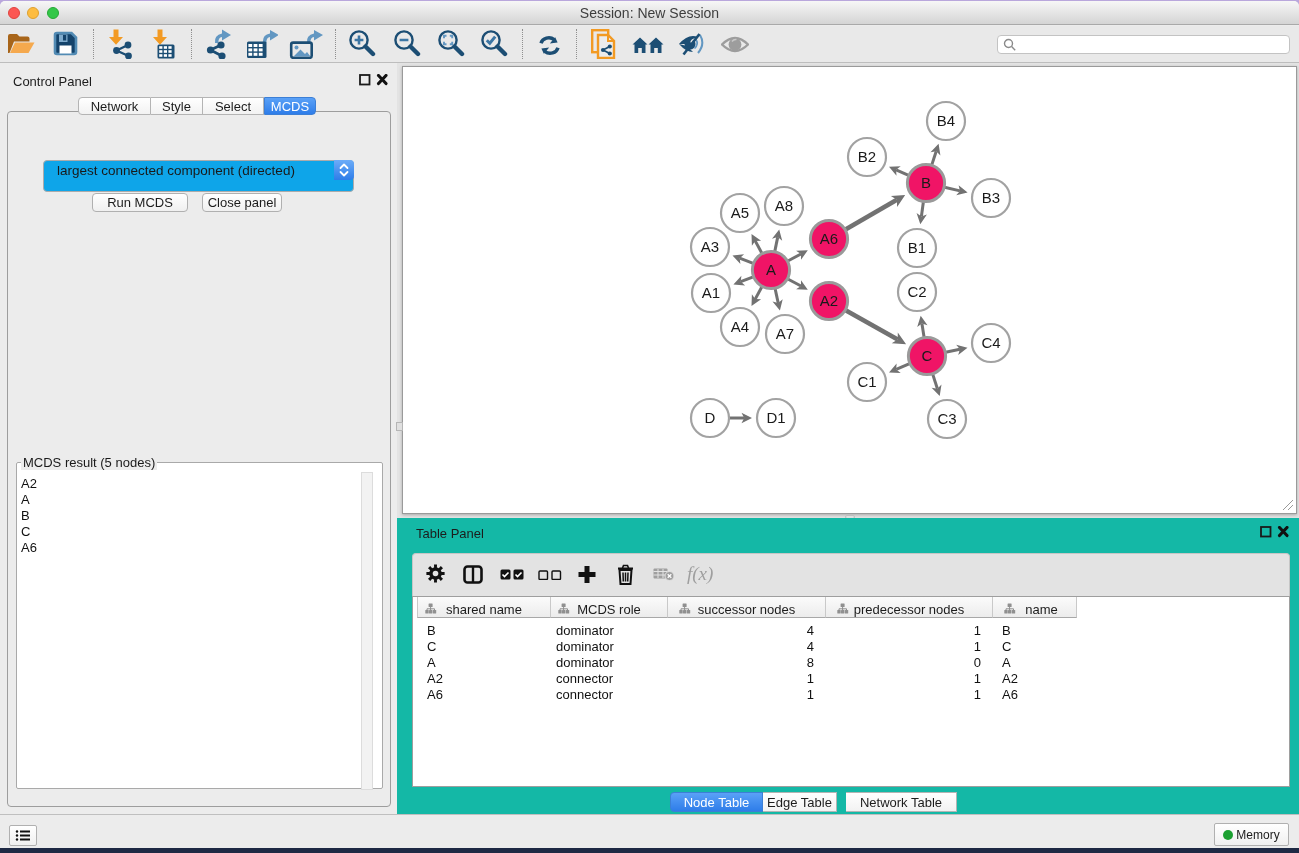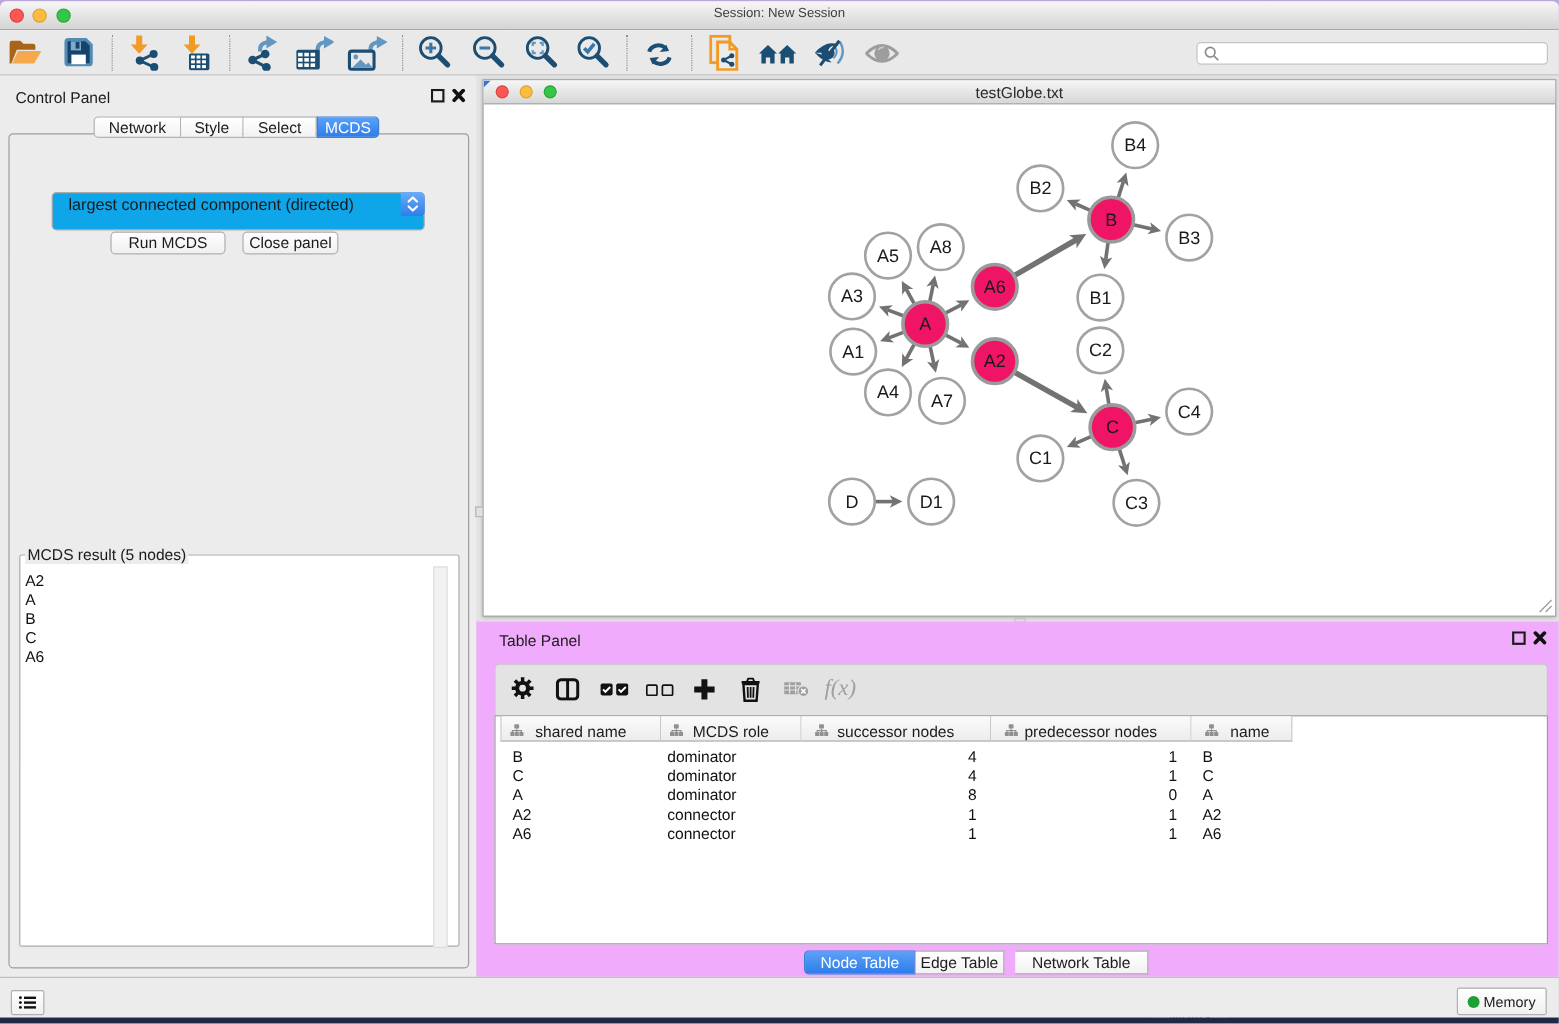--- a/index.html
+++ b/index.html
@@ -2,42 +2,42 @@
 <html><head>
 <meta charset="utf-8">
 <style>
   * { margin:0; padding:0; box-sizing:border-box; }
   html,body { width:1299px; height:853px; overflow:hidden; }
   body { font-family:"Liberation Sans", sans-serif; background:#b9a7dc; position:relative; }
   .abs { position:absolute; }
   .app { position:absolute; left:0; top:1px; width:1299px; height:847px; border-radius:5px 5px 0 0; overflow:hidden; background:#ececec; }
   .titlebar { position:absolute; left:0; top:0; width:1299px; height:24px;
      background:linear-gradient(#f7f7f7,#d4d4d4); border-bottom:1px solid #a9a9a9; border-radius:5px 5px 0 0;}
-  .titlebar .title { position:absolute; left:0; right:0; top:4px; text-align:center; font-size:11px; color:#3e3e3e; }
+  .titlebar .title { position:absolute; left:0; right:0; top:4px; text-align:center; font-size:14px; color:#3e3e3e; }
   .tl { position:absolute; border-radius:50%; width:12px; height:12px; top:6px; }
   .toolbar { position:absolute; left:0; top:25px; width:1299px; height:37px; background:#e9e9e9; border-bottom:1px solid #bdbdbd; }
   .vsep { position:absolute; top:3px; height:30px; width:0; border-left:1px dotted #8f8f8f; }
   .search { position:absolute; left:997px; top:9px; width:293px; height:19px; background:#fff; border:1px solid #c3c3c3; border-radius:4px; }
 
   
   .cpanel { position:absolute; left:0; top:62px; width:397px; height:751px; background:#ececec; }
   .cp-title { position:absolute; left:13px; top:11px; font-size:13px; color:#1c1c1c; }
   .tabbox { position:absolute; left:7px; top:48px; width:384px; height:696px; border:1px solid #9d9d9d; border-radius:4px; background:#ececec; }
   .seg { position:absolute; font-size:13px; text-align:center; border:1px solid #b4b4b4; background:linear-gradient(#ffffff,#f2f2f2); color:#1c1c1c; }
   .seg.sel { background:linear-gradient(#5aa1f7,#2e7de9); color:#fff; border-color:#3c7fd6; }
   .btn { position:absolute; font-size:13px; text-align:center; border:1px solid #b0b0b0; background:linear-gradient(#ffffff,#f0f0f0); border-radius:4px; color:#1c1c1c; }
 
   
   .desktop { position:absolute; left:397px; top:62px; width:902px; height:751px; background:#e3e3e3; }
   .netwin { position:absolute; left:402px; top:65px; width:895px; height:448px; background:#fff; border:1px solid #9a9a9a; box-shadow:0 1px 3px rgba(0,0,0,.25); }
   .netwin .wtitle { position:absolute; left:0; top:0; right:0; height:20px; background:linear-gradient(#f5f5f5,#d7d7d7); border-bottom:1px solid #a0a0a0; }
   .wtl { position:absolute; border-radius:50%; width:11px; height:11px; top:4px; }
 
   
-  .tpanel { position:absolute; left:397px; top:517px; width:902px; height:296px; background:#f0abfc; }
+  .tpanel { position:absolute; left:397px; top:517px; width:902px; height:296px; background:#14b8a6; }
   .tp-title { position:absolute; left:19px; top:8px; font-size:13px; color:#1c1c1c; }
   .tbar { position:absolute; left:15px; top:35px; width:878px; height:43px; background:#e3e3e3; border:1px solid #c6c6c6; border-radius:4px 4px 0 0; border-bottom:none; }
   .ttable { position:absolute; left:15px; top:78px; width:878px; height:191px; background:#fff; border:1px solid #9e9e9e; }
   .thead { position:absolute; left:0; top:0; height:21px; background:linear-gradient(#fbfbfb,#ececec); border-right:1px solid #c9c9c9; border-bottom:1px solid #a8a8a8; }
   .thead span { position:absolute; top:5px; width:100%; text-align:center; font-size:13px; color:#1c1c1c; }
   .trow { position:absolute; font-size:13px; color:#111; }
   .statusbar { position:absolute; left:0; top:813px; width:1299px; height:34px; background:#ececec; border-top:1px solid #bfbfbf; }
   .navy { position:absolute; left:0; top:848px; width:1299px; height:5px; background:#1e2944; z-index:50; }
 </style>
 </head>
@@ -199,29 +199,20 @@
 
     <fieldset class="abs" style="left:16px; top:392px; width:367px; height:334px; border:1px solid #a9a9a9; border-radius:2px; background:#fff; padding:0;">
       <legend style="font-size:13px; color:#1a1a1a; margin-left:4px; padding:0 2px; background:#ececec;">MCDS result (5 nodes)</legend>
     </fieldset>
     <div class="abs" style="left:21px; top:413px; font-size:13px; color:#111; line-height:16px;">A2<br>A<br>B<br>C<br>A6</div>
     <div class="abs" style="left:361px; top:409px; width:12px; height:318px; background:#f2f2f2; border:1px solid #dcdcdc;"></div>
   </div>
 
   <div class="desktop"></div>
   <div class="netwin">
-    <div class="wtitle">
-      <div class="wtl" style="left:10px; background:#fc5753; border:1px solid #e0443f;"></div>
-      <div class="wtl" style="left:30px; background:#fdbc40; border:1px solid #dfa02e;"></div>
-      <div class="wtl" style="left:50px; background:#33c748; border:1px solid #26a835;"></div>
-      <div class="abs" style="left:0;right:0;top:3px;text-align:center;font-size:13px;color:#2a2a2a;">testGlobe.txt</div>
-      <svg class="abs" style="left:0;top:0" width="6" height="6">
-          <path d="M0 0 L6 0 L0 6 Z" fill="#3b6fd4"></path>
-        </svg>
-    </div>
     <svg class="abs" style="left:0px; top:20px;" width="893" height="426" viewBox="0 0 893 426">
 <line x1="358.9" y1="166.3" x2="352.2" y2="153.9" stroke="#727272" stroke-width="3"></line>
 <polygon points="348.5,147.1 358.1,153.8 352.2,153.9 348.9,158.8" fill="#727272"></polygon>
 <line x1="371.8" y1="164.4" x2="374.7" y2="150.1" stroke="#727272" stroke-width="3"></line>
 <polygon points="376.2,142.5 379.2,153.8 374.7,150.1 369.0,151.8" fill="#727272"></polygon>
 <line x1="350.2" y1="176.3" x2="336.7" y2="171.2" stroke="#727272" stroke-width="3"></line>
 <polygon points="329.5,168.5 341.1,167.3 336.7,171.2 337.4,177.0" fill="#727272"></polygon>
 <line x1="350.3" y1="189.8" x2="337.7" y2="194.6" stroke="#727272" stroke-width="3"></line>
 <polygon points="330.4,197.4 338.4,188.8 337.7,194.6 342.1,198.5" fill="#727272"></polygon>
 <line x1="358.9" y1="199.7" x2="352.2" y2="212.1" stroke="#727272" stroke-width="3"></line>

